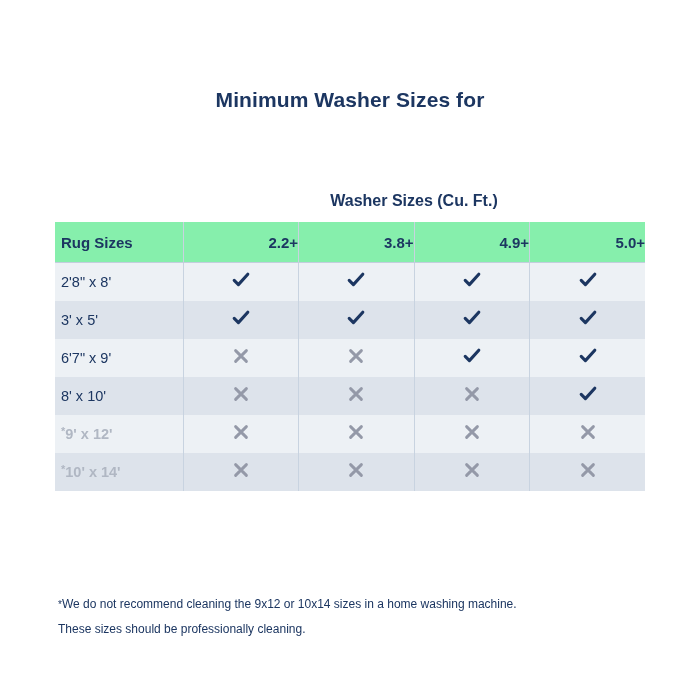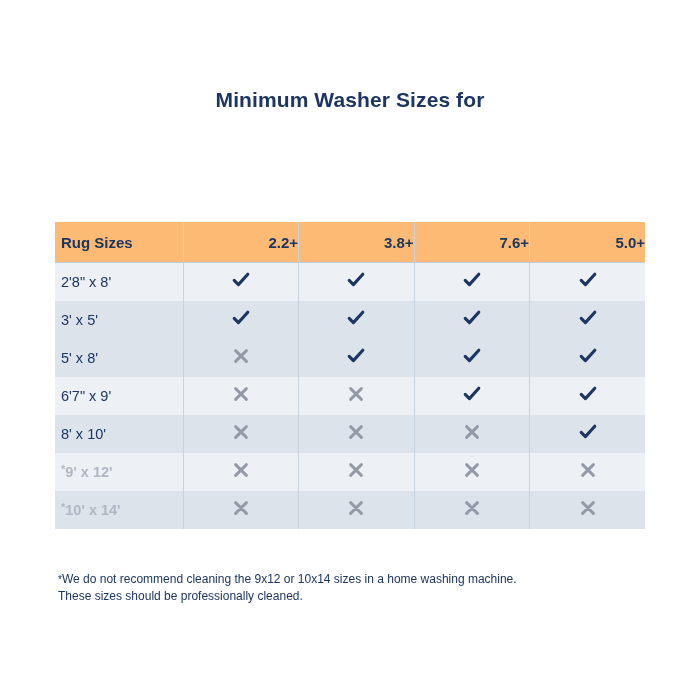--- a/index.html
+++ b/index.html
@@ -62,21 +62,21 @@
     table-layout: fixed;
   }
   table.sizes col.rug { width: 128px; }
   table.sizes col.ws  { width: 115.5px; }
 
   table.sizes thead th {
     height: 40px;
     font-size: 15px;
     font-weight: bold;
     color: #1c3661;
-    background: #fdba74;
+    background: #86efac;
     border-bottom: 1px solid #c3cedd;
     padding: 0;
     vertical-align: middle;
   }
   th.rug-head {
     text-align: left;
     padding-left: 6px !important;
     font-size: 15.5px;
   }
   th.ws-head { text-align: right; }
@@ -115,57 +115,58 @@
   .mark {
     display: inline-block;
     line-height: 1;
   }
   .mark svg { display: block; }
 
   
   .footnote {
     position: absolute;
     left: 58px;
-    top: 571px;
+    top: 592px;
     width: 600px;
     font-size: 12px;
-    line-height: 17px;
+    line-height: 25px;
     color: #1c3661;
   }
   .footnote .fn-line { display: block; }
   .footnote .fn-star {
     font-size: 10px;
     vertical-align: top;
   }
 </style>
 </head>
 <body>
 
 <div class="page">
 
   <div class="title">
     <span class="title-line">Minimum Washer Sizes for</span>
   </div>
 
+  <div class="super-header">Washer Sizes (Cu. Ft.)</div>
 
   <div class="table-wrap">
     <table class="sizes">
       <colgroup>
         <col class="rug">
           <col class="ws">
           <col class="ws">
           <col class="ws">
           <col class="ws">
       </colgroup>
       <thead>
         <tr>
           <th class="rug-head">Rug Sizes</th>
           <th class="ws-head">2.2+</th>
           <th class="ws-head">3.8+</th>
-          <th class="ws-head">7.6+</th>
+          <th class="ws-head">4.9+</th>
           <th class="ws-head">5.0+</th>
         </tr>
       </thead>
       <tbody id="table-body">
           <tr class="odd">
             <td class="rug-cell"><span>2'8" x 8'</span></td>
             <td class="ws-cell"><span class="mark"><svg width="20" height="20" viewBox="0 0 20 20">
                   <path d="M3.2 10.4 L7.4 14.6 L16.8 4.2" fill="none" stroke="#1c3661" stroke-width="3.1" stroke-linecap="round" stroke-linejoin="round"></path>
                 </svg></span></td>
             <td class="ws-cell"><span class="mark"><svg width="20" height="20" viewBox="0 0 20 20">
@@ -186,35 +187,20 @@
             <td class="ws-cell"><span class="mark"><svg width="20" height="20" viewBox="0 0 20 20">
                   <path d="M3.2 10.4 L7.4 14.6 L16.8 4.2" fill="none" stroke="#1c3661" stroke-width="3.1" stroke-linecap="round" stroke-linejoin="round"></path>
                 </svg></span></td>
             <td class="ws-cell"><span class="mark"><svg width="20" height="20" viewBox="0 0 20 20">
                   <path d="M3.2 10.4 L7.4 14.6 L16.8 4.2" fill="none" stroke="#1c3661" stroke-width="3.1" stroke-linecap="round" stroke-linejoin="round"></path>
                 </svg></span></td>
             <td class="ws-cell"><span class="mark"><svg width="20" height="20" viewBox="0 0 20 20">
                   <path d="M3.2 10.4 L7.4 14.6 L16.8 4.2" fill="none" stroke="#1c3661" stroke-width="3.1" stroke-linecap="round" stroke-linejoin="round"></path>
                 </svg></span></td>
           </tr>
-          <tr class="even">
-            <td class="rug-cell"><span>5' x 8'</span></td>
-            <td class="ws-cell"><span class="mark"><svg width="20" height="20" viewBox="0 0 20 20">
-                  <path d="M4.6 4.6 L15.4 15.4 M15.4 4.6 L4.6 15.4" fill="none" stroke="#9499a8" stroke-width="2.9" stroke-linecap="round"></path>
-                </svg></span></td>
-            <td class="ws-cell"><span class="mark"><svg width="20" height="20" viewBox="0 0 20 20">
-                  <path d="M3.2 10.4 L7.4 14.6 L16.8 4.2" fill="none" stroke="#1c3661" stroke-width="3.1" stroke-linecap="round" stroke-linejoin="round"></path>
-                </svg></span></td>
-            <td class="ws-cell"><span class="mark"><svg width="20" height="20" viewBox="0 0 20 20">
-                  <path d="M3.2 10.4 L7.4 14.6 L16.8 4.2" fill="none" stroke="#1c3661" stroke-width="3.1" stroke-linecap="round" stroke-linejoin="round"></path>
-                </svg></span></td>
-            <td class="ws-cell"><span class="mark"><svg width="20" height="20" viewBox="0 0 20 20">
-                  <path d="M3.2 10.4 L7.4 14.6 L16.8 4.2" fill="none" stroke="#1c3661" stroke-width="3.1" stroke-linecap="round" stroke-linejoin="round"></path>
-                </svg></span></td>
-          </tr>
           <tr class="odd">
             <td class="rug-cell"><span>6'7" x 9'</span></td>
             <td class="ws-cell"><span class="mark"><svg width="20" height="20" viewBox="0 0 20 20">
                   <path d="M4.6 4.6 L15.4 15.4 M15.4 4.6 L4.6 15.4" fill="none" stroke="#9499a8" stroke-width="2.9" stroke-linecap="round"></path>
                 </svg></span></td>
             <td class="ws-cell"><span class="mark"><svg width="20" height="20" viewBox="0 0 20 20">
                   <path d="M4.6 4.6 L15.4 15.4 M15.4 4.6 L4.6 15.4" fill="none" stroke="#9499a8" stroke-width="2.9" stroke-linecap="round"></path>
                 </svg></span></td>
             <td class="ws-cell"><span class="mark"><svg width="20" height="20" viewBox="0 0 20 20">
                   <path d="M3.2 10.4 L7.4 14.6 L16.8 4.2" fill="none" stroke="#1c3661" stroke-width="3.1" stroke-linecap="round" stroke-linejoin="round"></path>
@@ -267,16 +253,16 @@
             <td class="ws-cell"><span class="mark"><svg width="20" height="20" viewBox="0 0 20 20">
                   <path d="M4.6 4.6 L15.4 15.4 M15.4 4.6 L4.6 15.4" fill="none" stroke="#9499a8" stroke-width="2.9" stroke-linecap="round"></path>
                 </svg></span></td>
           </tr>
         </tbody>
     </table>
   </div>
 
   <div class="footnote">
     <span class="fn-line"><span class="fn-star">*</span><span>We do not recommend cleaning the 9x12 or 10x14 sizes in a home washing machine.</span></span>
-    <span class="fn-line">These sizes should be professionally cleaned.</span>
+    <span class="fn-line">These sizes should be professionally cleaning.</span>
   </div>
 
 </div>
 
 </body></html>

